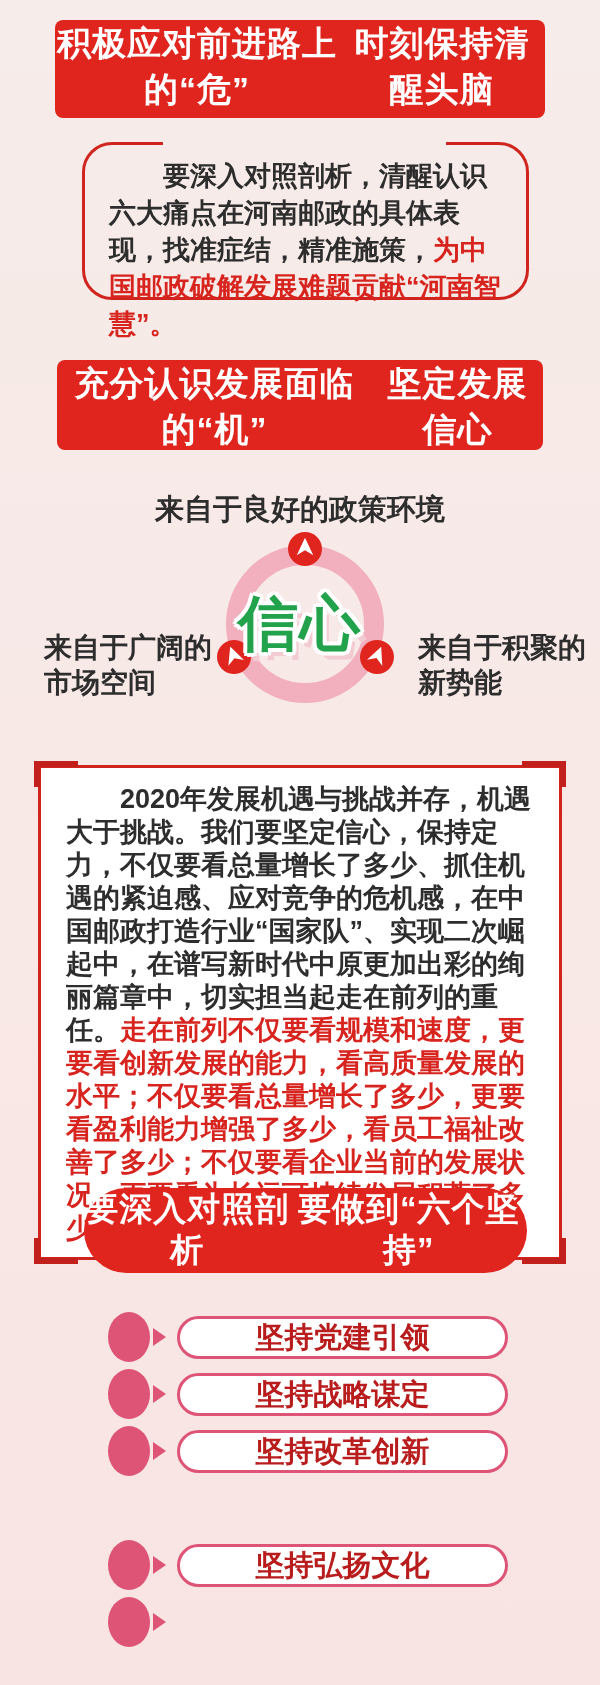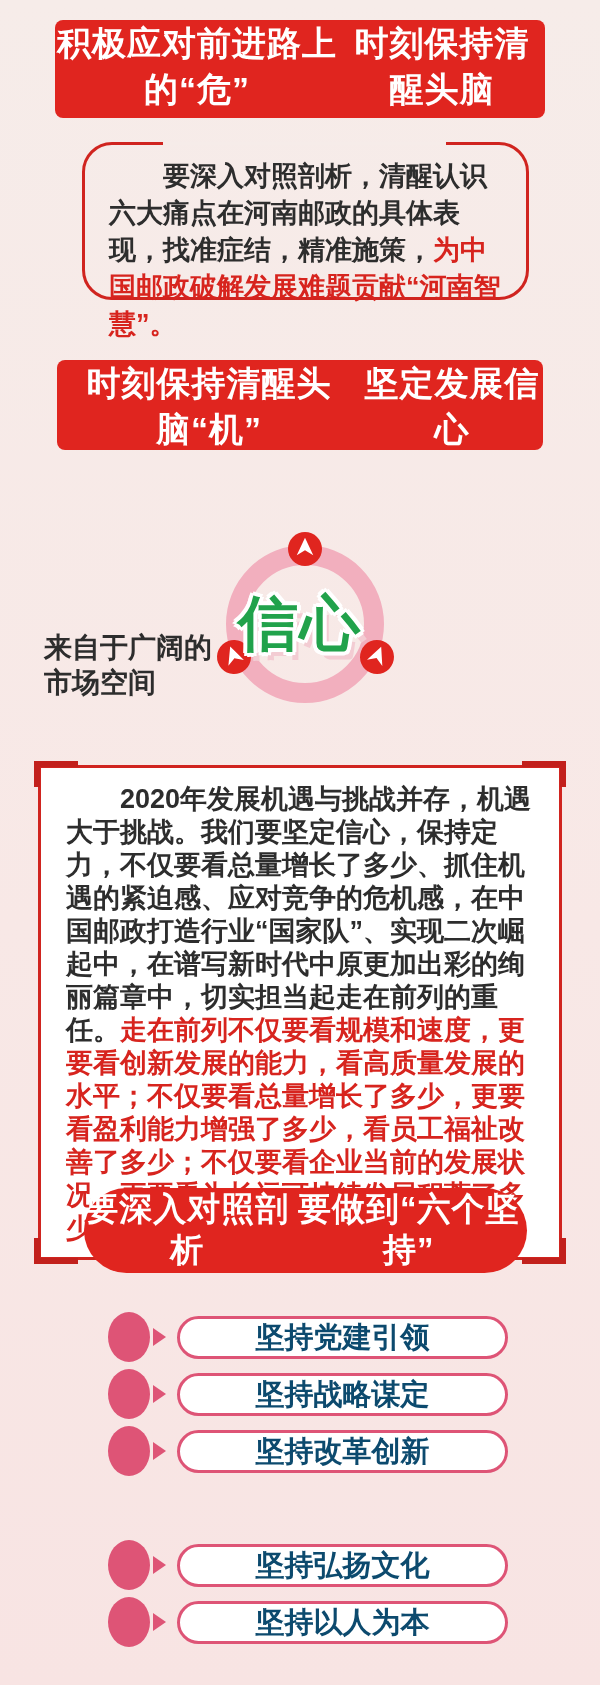--- a/index.html
+++ b/index.html
@@ -103,46 +103,47 @@
     position:absolute;left:153px;top:12px;width:0;height:0;
     border-left:13px solid #de5476;
     border-top:9px solid transparent;
     border-bottom:9px solid transparent;
   }
   .row .pill{
     position:absolute;left:177px;top:0;width:331px;height:43px;
     box-sizing:border-box;
     background:#ffffff;border:3px solid #de5476;border-radius:24px;
     display:flex;align-items:center;justify-content:center;
-    font-size:29px;font-weight:600;color:#0c4a6e;
+    font-size:29px;font-weight:600;color:#b91c1c;
   }
   #row1{top:1316px;}#row2{top:1373px;padding-left:18px;}#row3{top:1430px;}
   #row4{top:1487px;}#row5{top:1544px;}#row6{top:1601px;}
 </style>
 </head>
 <body>
 
 <div id="canvas">
 
   <div class="banner" id="banner1">
     <div class="bl">积极应对前进路上的“危”</div>
     <div class="bl">时刻保持清醒头脑</div>
   </div>
 
   <div id="quote1">
     <div class="gap"></div>
     <p><span>要深入对照剖析，清醒认识六大痛点在河南邮政的具体表现，找准症结，精准施策，</span><span class="red-strong">为中国邮政破解发展难题贡献“河南智慧”。</span></p>
   </div>
 
   <div class="banner" id="banner2">
-    <div class="bl">时刻保持清醒头脑“机”</div>
+    <div class="bl">充分认识发展面临的“机”</div>
     <div class="bl">坚定发展信心</div>
   </div>
 
   <div id="diagram">
+    <div class="top-label">来自于良好的政策环境</div>
     <div id="ring"></div>
     <div class="node" id="node-top">
       <span>
         <svg width="22" height="22" viewBox="0 0 24 24">
             <polygon points="12,2 21,21 12,15.5 3,21" fill="#ffffff"></polygon>
           </svg>
       </span>
     </div>
     <div class="node" id="node-bl">
       <span>
@@ -156,20 +157,24 @@
         <svg width="22" height="22" viewBox="0 0 24 24">
             <polygon points="12,2 21,21 12,15.5 3,21" fill="#ffffff"></polygon>
           </svg>
       </span>
     </div>
     <div id="center-word">信心</div>
     <div class="side-label" id="label-left">
       <div>来自于广阔的</div>
       <div>市场空间</div>
     </div>
+    <div class="side-label" id="label-right">
+      <div>来自于积聚的</div>
+      <div>新势能</div>
+    </div>
   </div>
 
   <div id="quote2">
     <div class="cb cb-tl"></div>
     <div class="cb cb-tr"></div>
     <div class="cb cb-bl"></div>
     <div class="cb cb-br"></div>
     <p><span>2020年发展机遇与挑战并存，机遇大于挑战。我们要坚定信心，保持定力，不仅要看总量增长了多少、抓住机遇的紧迫感、应对竞争的危机感，在中国邮政打造行业“国家队”、实现二次崛起中，在谱写新时代中原更加出彩的绚丽篇章中，切实担当起走在前列的重任。</span><span class="red-strong">走在前列不仅要看规模和速度，更要看创新发展的能力，看高质量发展的水平；不仅要看总量增长了多少，更要看盈利能力增强了多少，看员工福祉改善了多少；不仅要看企业当前的发展状况，更要看为长远可持续发展积蓄了多少能量。</span></p>
   </div>
 
@@ -194,16 +199,15 @@
     <div class="pill">坚持改革创新</div>
   </div>
   <div class="row" id="row5">
     <div class="dot"></div>
     <div class="tri"></div>
     <div class="pill">坚持弘扬文化</div>
   </div>
   <div class="row" id="row6">
     <div class="dot"></div>
     <div class="tri"></div>
-    <div class="pill">坚持以人为本</div>
   </div>
 
 </div>
 
 </body></html>

